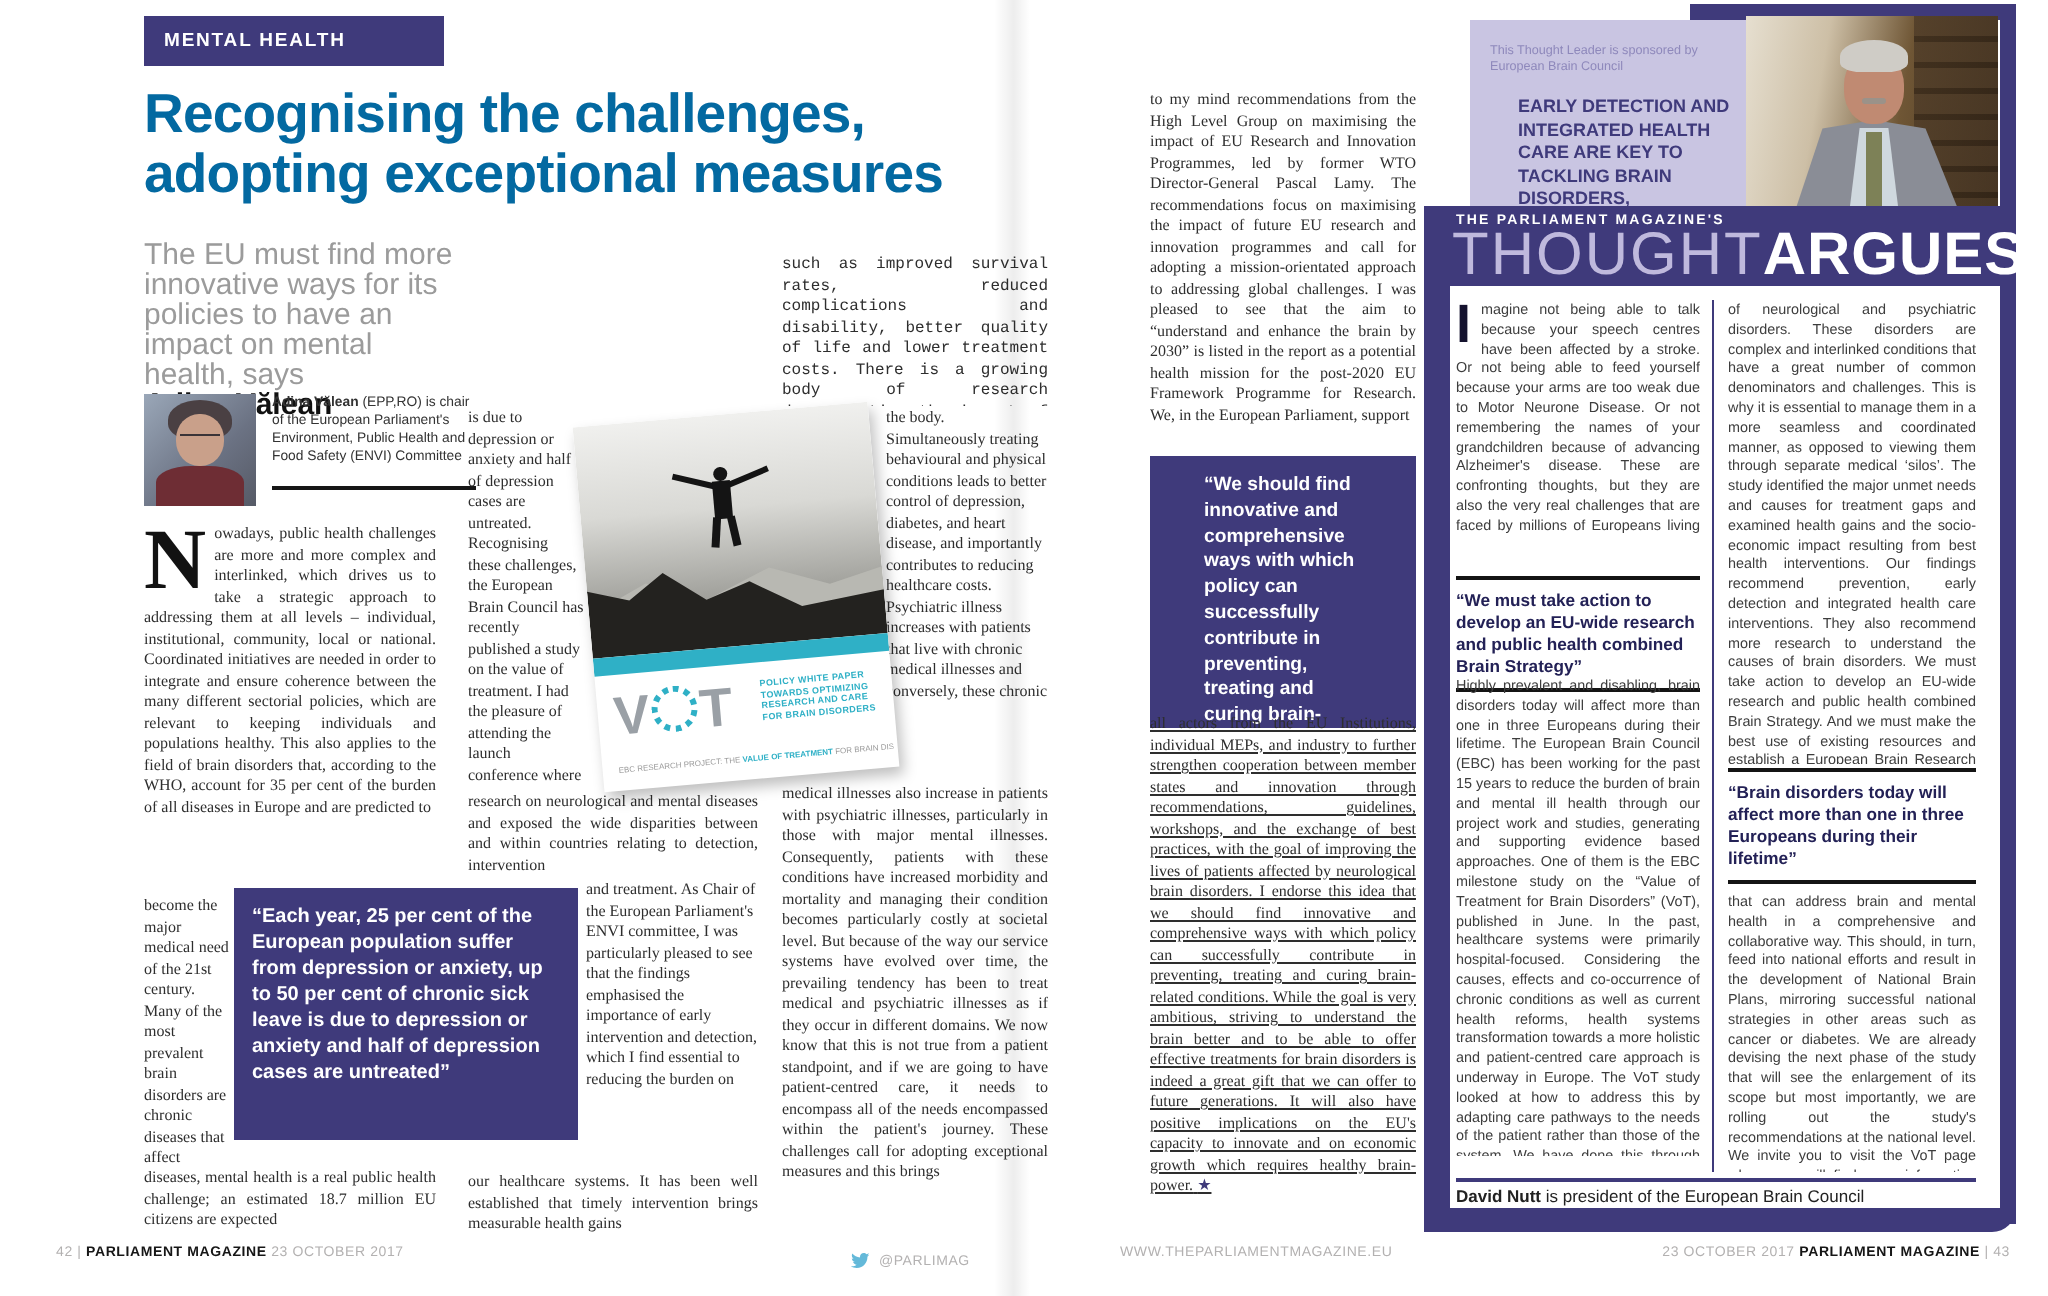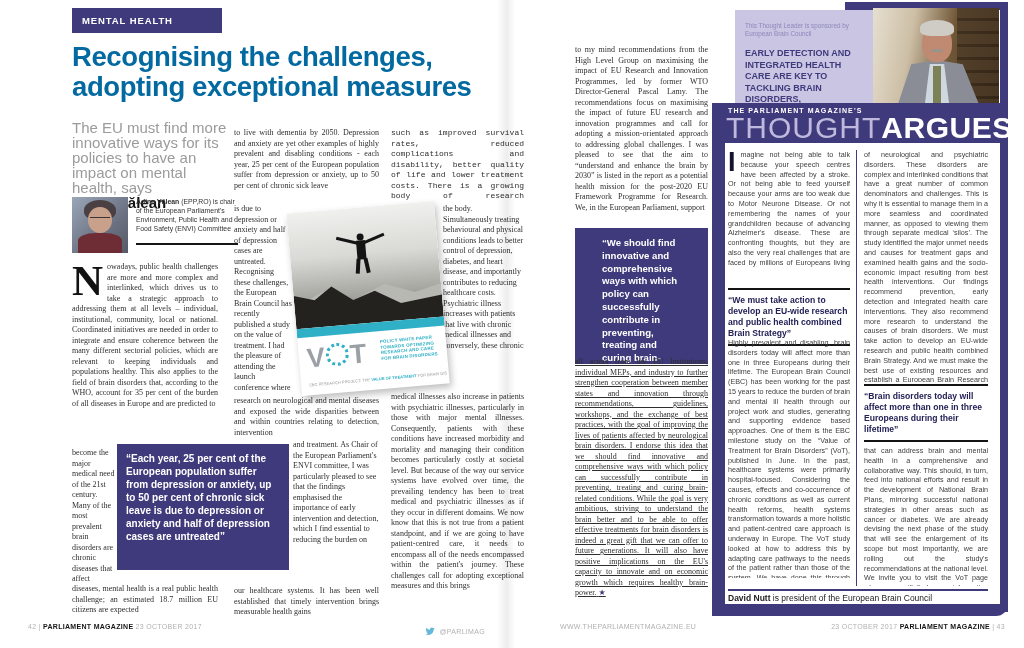--- a/index.html
+++ b/index.html
@@ -52,21 +52,20 @@
     <div class="abs serif" style="left:28px;top:262px;width:146px;height:184px;overflow:hidden;">
       <span class="dropN">N</span><span>owadays, public health challenges are more and more complex and interlinked, which drives us to take a strategic approach to addressing them at all levels – individual, institutional, community, local or national. Coordinated initiatives are needed in order to integrate and ensure coherence between the many different sectorial policies, which are relevant to keeping individuals and populations healthy. This also applies to the field of brain disorders that, according to the WHO, account for 35 per cent of the burden of all diseases in Europe and are predicted to</span>
     </div>
     <div class="abs serif" style="left:28px;top:448px;width:44px;height:134px;overflow:hidden;text-align:left;">become the major medical need of the 21st century. Many of the most prevalent brain disorders are chronic diseases that affect patients over a long period of time and generally progress slowly. Among the different chronic</div>
     <div class="abs serif" style="left:28px;top:584px;width:146px;height:33px;overflow:hidden;">diseases, mental health is a real public health challenge; an estimated 18.7 million EU citizens are expected</div>
 
     <div class="abs qbox" style="left:73px;top:444px;width:172px;height:126px;padding:8px 9px;box-sizing:border-box;">
       <span>“Each year, 25 per cent of the European population suffer from depression or anxiety, up to 50 per cent of chronic sick leave is due to depression or anxiety and half of depression cases are untreated”</span>
     </div>
 
-    <div class="abs serif" style="left:190px;top:128px;width:145px;height:75px;overflow:hidden;">to live with dementia by 2050. Depression and anxiety are yet other examples of highly prevalent and disabling conditions - each year, 25 per cent of the European population suffer from depression or anxiety, up to 50 per cent of chronic sick leave</div>
     <div class="abs serif" style="left:190px;top:204px;width:58px;height:190px;overflow:hidden;text-align:left;">is due to depression or anxiety and half of depression cases are untreated. Recognising these challenges, the European Brain Council has recently published a study on the value of treatment. I had the pleasure of attending the launch conference where experts involved in the study highlighted the need for more investment into</div>
     <div class="abs serif" style="left:190px;top:396px;width:145px;height:42px;overflow:hidden;">research on neurological and mental diseases and exposed the wide disparities between and within countries relating to detection, intervention</div>
     <div class="abs serif" style="left:249px;top:440px;width:86px;height:144px;overflow:hidden;text-align:left;">and treatment. As Chair of the European Parliament's ENVI committee, I was particularly pleased to see that the findings emphasised the importance of early intervention and detection, which I find essential to reducing the burden on</div>
     <div class="abs serif" style="left:190px;top:586px;width:145px;height:33px;overflow:hidden;">our healthcare systems. It has been well established that timely intervention brings measurable health gains</div>
 
     <div class="abs serif" style="left:347px;top:128px;width:133px;height:75px;overflow:hidden;font-family:Liberation Mono, monospace;">such as improved survival rates, reduced complications and disability, better quality of life and lower treatment costs. There is a growing body of research demonstrating the impact of integrated care that treats both the brain and</div>
     <div class="abs serif" style="left:399px;top:204px;width:81px;height:186px;overflow:hidden;text-align:left;">the body. Simultaneously treating behavioural and physical conditions leads to better control of depression, diabetes, and heart disease, and importantly contributes to reducing healthcare costs. Psychiatric illness increases with patients that live with chronic medical illnesses and conversely, these chronic</div>
     <div class="abs serif" style="left:347px;top:392px;width:133px;height:222px;overflow:hidden;">medical illnesses also increase in patients with psychiatric illnesses, particularly in those with major mental illnesses. Consequently, patients with these conditions have increased morbidity and mortality and managing their condition becomes particularly costly at societal level. But because of the way our service systems have evolved over time, the prevailing tendency has been to treat medical and psychiatric illnesses as if they occur in different domains. We now know that this is not true from a patient standpoint, and if we are going to have patient-centred care, it needs to encompass all of the needs encompassed within the patient's journey. These challenges call for adopting exceptional measures and this brings</div>
 
     <div class="abs" style="left:250px;top:207px;width:148px;height:183px;transform:rotate(-5deg);background:#ffffff;box-shadow:2px 4px 7px rgba(0,0,0,0.25);overflow:hidden;">
@@ -109,21 +108,21 @@
       <span style="color:#3f3a7b;">★</span>
     </div>
 
     <div class="abs" style="left:333px;top:2px;width:163px;height:8px;background:#3f3a7b;"></div>
     <div class="abs" style="left:488px;top:2px;width:8px;height:610px;background:#3f3a7b;"></div>
     <div class="abs" style="left:200px;top:103px;width:13px;height:509px;background:#3f3a7b;"></div>
     <div class="abs" style="left:200px;top:604px;width:296px;height:12px;background:#3f3a7b;border-radius:0 0 14px 0;"></div>
 
     <div class="abs" style="left:223px;top:10px;width:138px;height:93px;background:#c9c5e2;">
       <div class="abs" style="left:10px;top:12px;width:110px;font-size:6.3px;line-height:8px;color:#8e88bb;">This Thought Leader is sponsored by European Brain Council</div>
-      <div class="abs" style="left:10px;top:38px;width:122px;font-size:9px;line-height:11.5px;font-weight:800;color:#3f3a7b;">
+      <div class="abs" style="left:24px;top:38px;width:122px;font-size:9px;line-height:11.5px;font-weight:800;color:#3f3a7b;">
         <span>EARLY DETECTION AND INTEGRATED HEALTH CARE ARE KEY TO TACKLING BRAIN DISORDERS,</span>
         <div style="color:#7c6bb0;">ARGUES DAVID NUTT</div>
       </div>
     </div>
 
     <div class="abs" style="left:361px;top:8px;width:126px;height:95px;background:linear-gradient(100deg,#e6dfd0 0%,#cdbfa6 30%,#6f5635 60%,#3f2f1c 100%);overflow:hidden;">
       <div class="abs" style="left:84px;top:0;width:42px;height:95px;background:repeating-linear-gradient(180deg,#4a3826 0 10px,#2e2115 10px 13px);opacity:0.7;"></div>
       <div class="abs" style="left:18px;top:52px;width:92px;height:43px;background:#8a8d96;clip-path:polygon(8% 100%,22% 10%,50% 0,78% 10%,95% 100%);"></div>
       <div class="abs" style="left:52px;top:56px;width:24px;height:39px;background:#cfd8de;clip-path:polygon(20% 0,80% 0,100% 100%,0 100%);"></div>
       <div class="abs" style="left:60px;top:58px;width:8px;height:37px;background:#7d8157;"></div>

